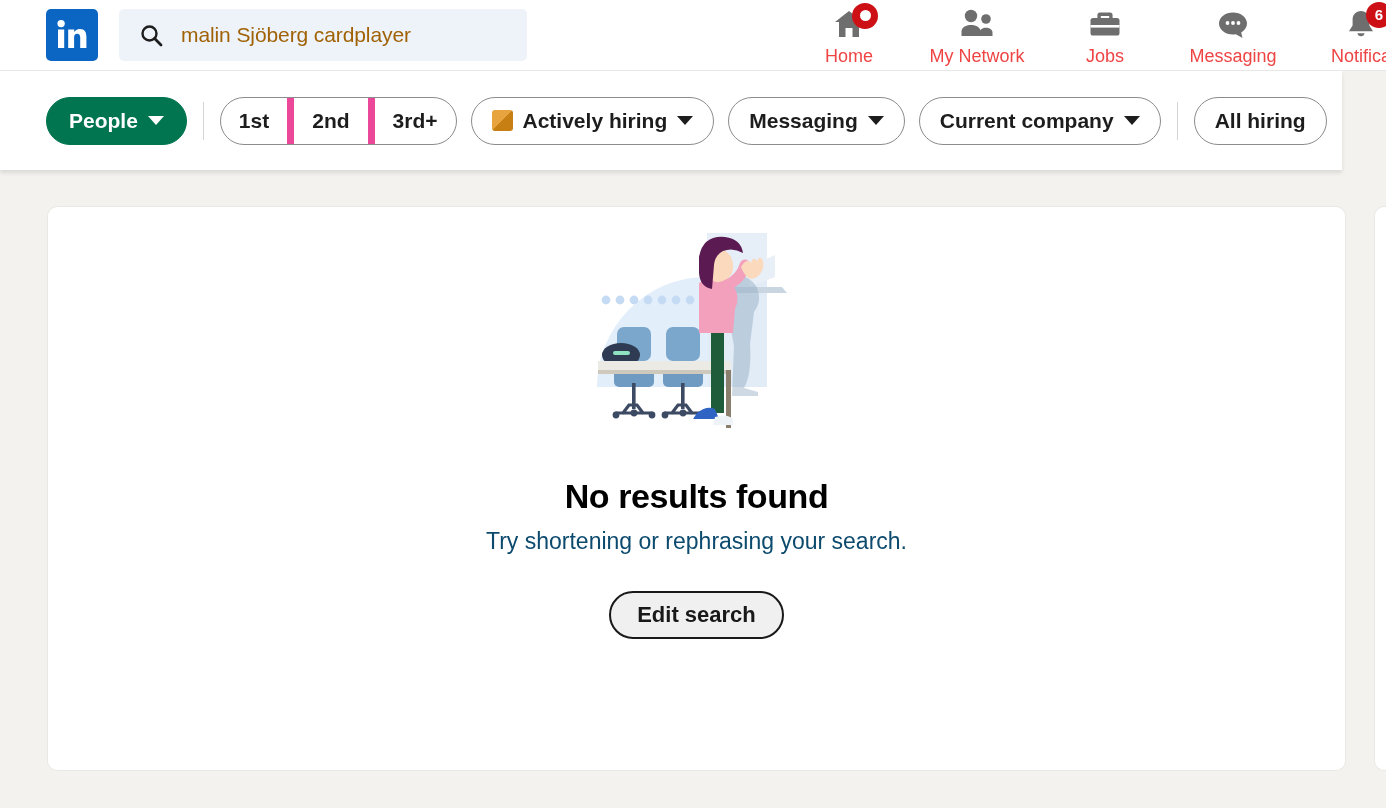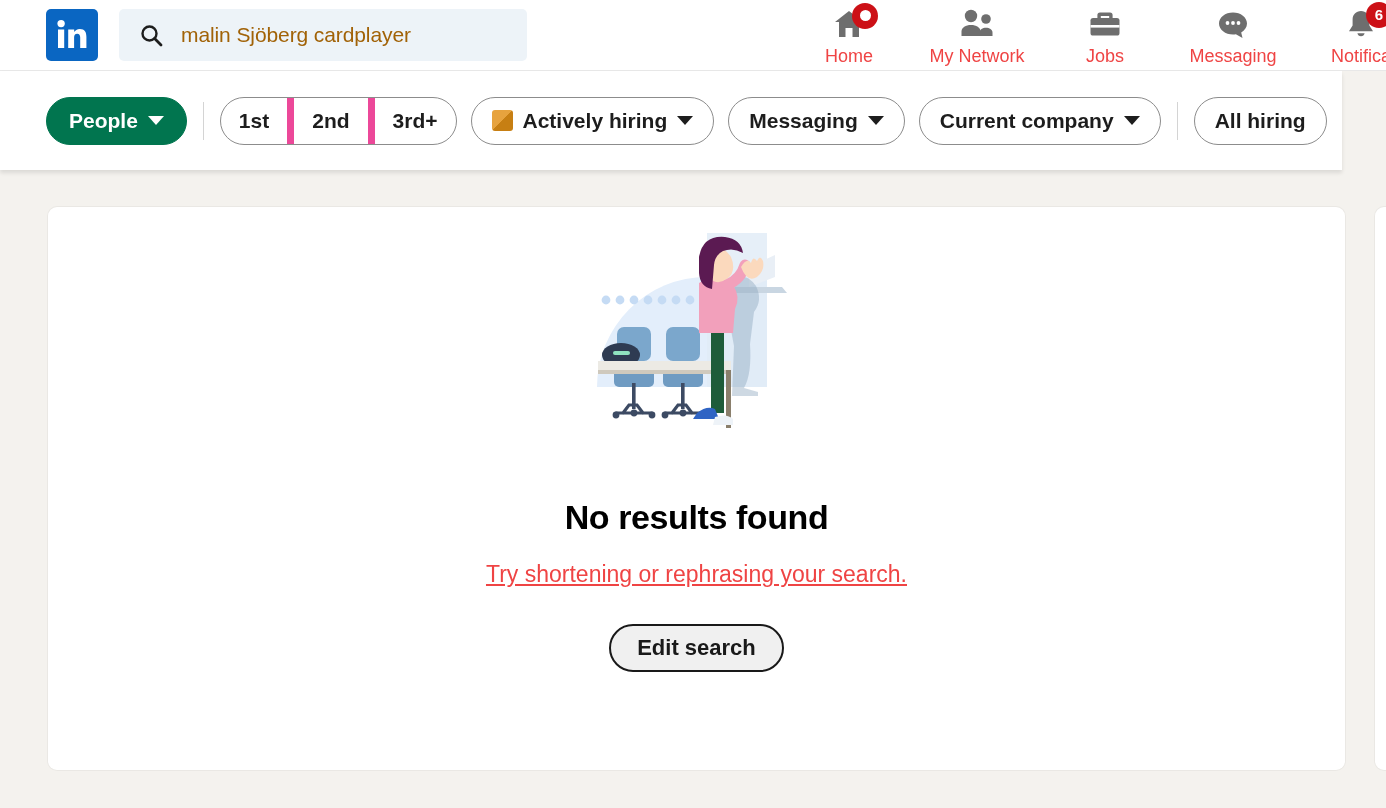--- a/index.html
+++ b/index.html
@@ -128,27 +128,27 @@
   
   .main-card {
     position:absolute; left:48px; top:207px;
     width:1297px; height:563px;
     background:#ffffff; border-radius:9px;
     box-shadow:0 0 0 1px rgba(0,0,0,0.04);
     display:flex; flex-direction:column; align-items:center;
   }
   .illus { margin-top:20px; width:216px; height:212px; }
   .empty-title {
-    margin-top:59px;
+    margin-top:38px;
     font-size:34px; font-weight:bold; color:#000000;
     letter-spacing:-0.4px;
   }
   .empty-sub {
-    margin-top:24px;
-    font-size:23px; color:#ef4444;text-decoration:underline;
+    margin-top:12px;
+    font-size:23px; color:#0c4a6e;
   }
   .edit-btn {
     margin-top:36px;
     height:48px; padding:12px 26px;
     border-radius:24px;
     border:2px solid #191919;
     background:#f0f0f0; color:#191919;
     font-size:22px; font-weight:bold;
     display:flex; align-items:center; justify-content:center;
   }

